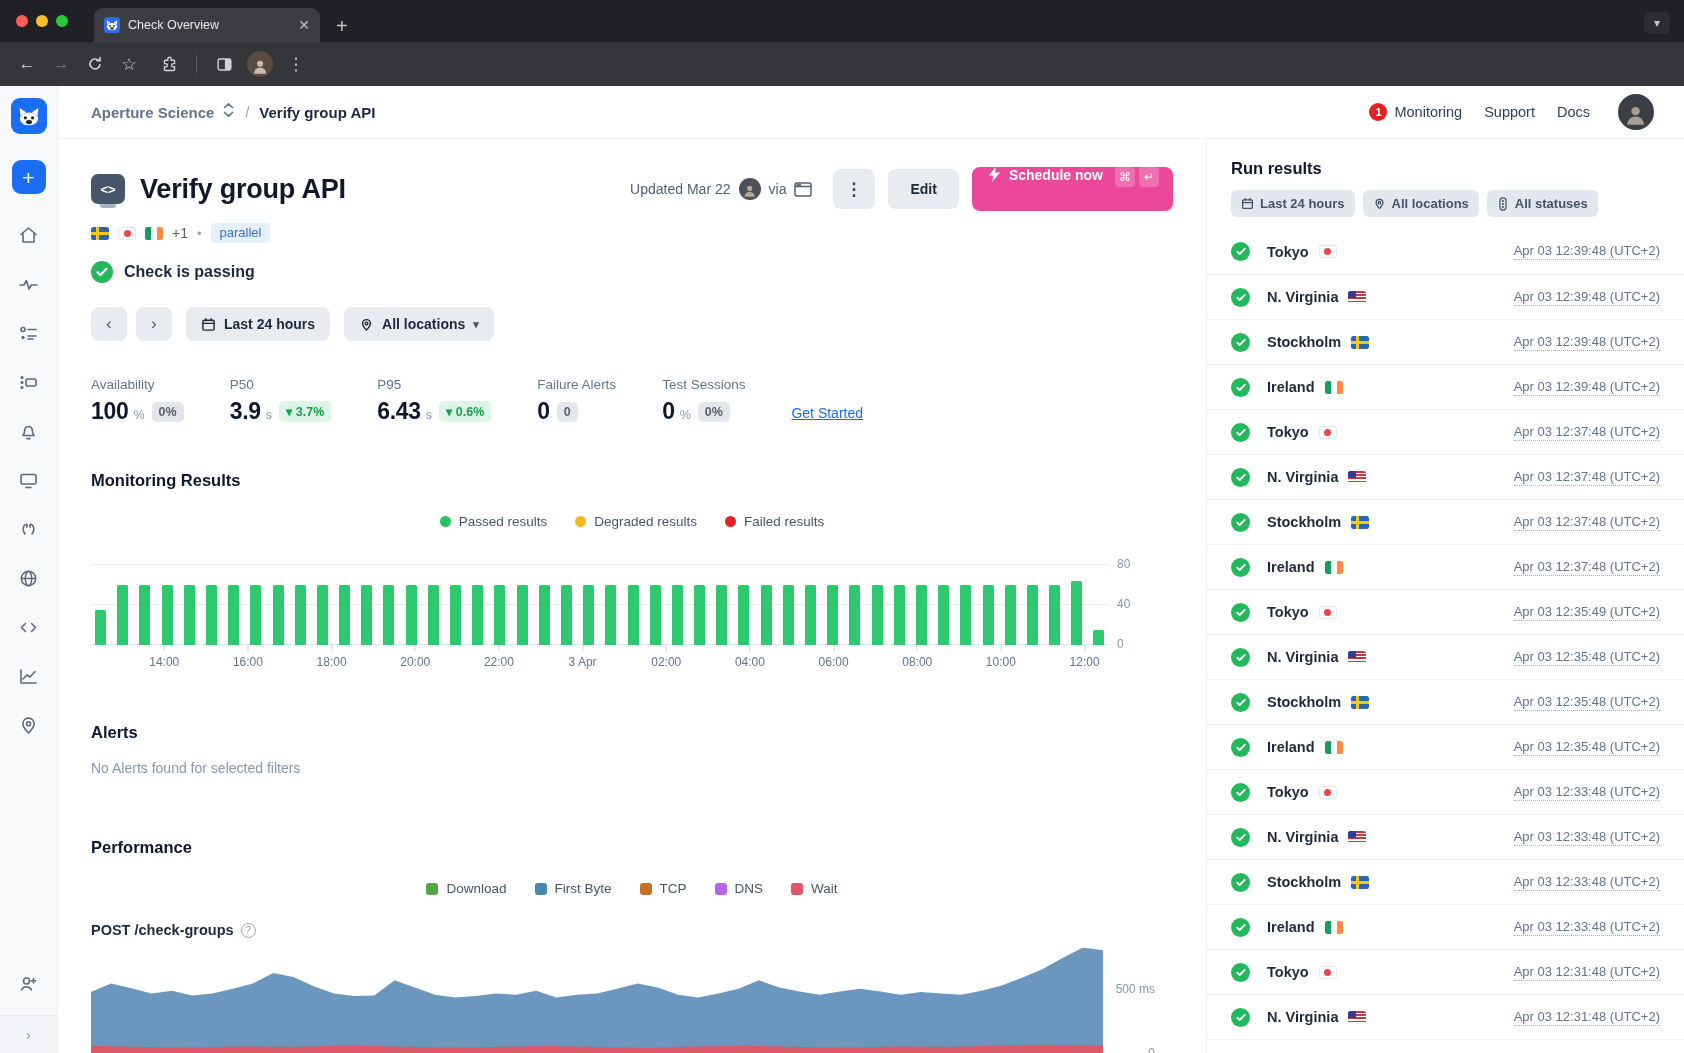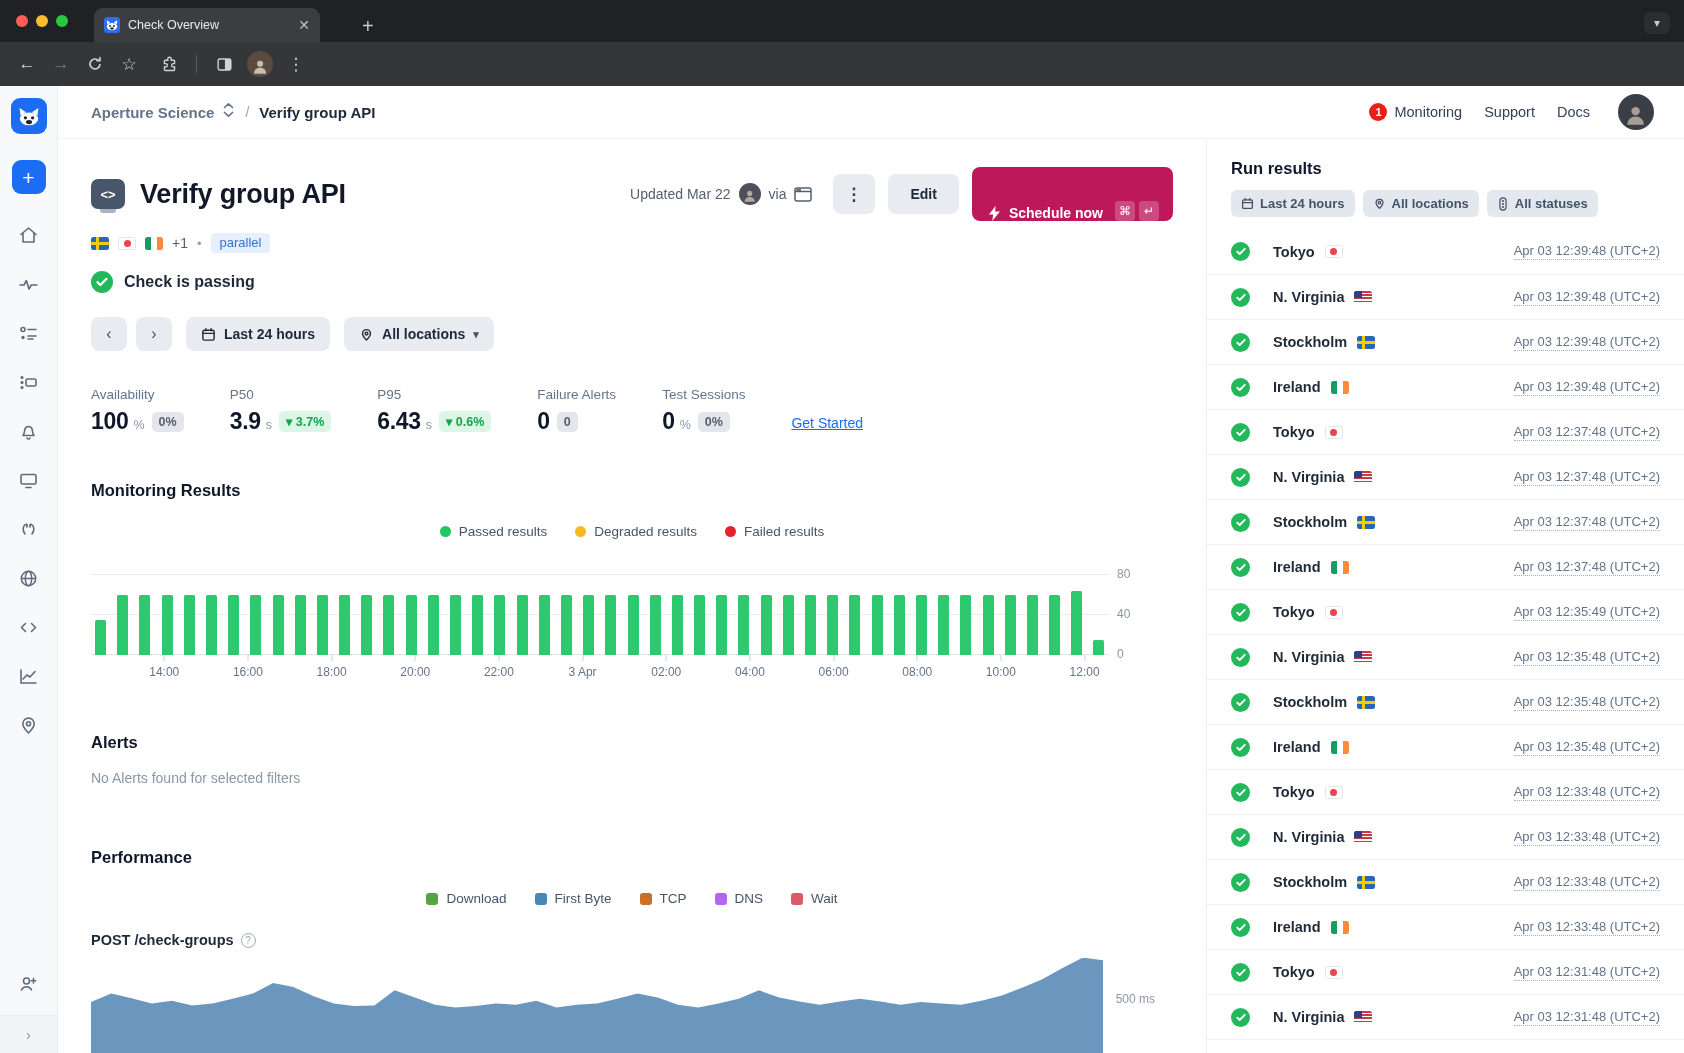--- a/index.html
+++ b/index.html
@@ -1,20 +1,20 @@
 <!DOCTYPE html>
 <html><head>
 <meta charset="utf-8">
 <style>
   * { margin:0; padding:0; box-sizing:border-box; }
   html,body { width:1684px; height:1053px; overflow:hidden; background:#fff;
     font-family:"Liberation Sans", sans-serif; -webkit-font-smoothing:antialiased; }
 
   
-  .tabstrip { height:42px; background:#202124; display:flex; align-items:flex-end; position:relative;gap:26px; }
+  .tabstrip { height:42px; background:#202124; display:flex; align-items:flex-end; position:relative; }
   .traffic { position:absolute; left:16px; top:15px; display:flex; gap:8px; }
   .traffic span { width:12px; height:12px; border-radius:50%; display:block; }
   .t-red{background:#ff5f57}.t-yellow{background:#febc2e}.t-green{background:#2ac840}
   .tab { margin-left:94px; width:226px; height:34px; background:#3b3d41; border-radius:9px 9px 0 0;
     display:flex; align-items:center; gap:8px; padding:0 10px; color:#e8eaed; font-size:12.5px; }
   .tab .title { flex:1; white-space:nowrap; overflow:hidden; }
   .tab .close { color:#bdc1c6; font-size:14px; cursor:default; }
   .newtab { color:#c3c7cb; font-size:20px; margin:0 0 6px 16px; line-height:1; }
   .tabstrip .win-chevron { margin-left:auto; margin-right:14px; margin-bottom:8px; color:#c3c7cb;
     background:#2b2d30; border-radius:6px; width:26px; height:22px; display:flex; align-items:center; justify-content:center; font-size:12px;}
@@ -61,22 +61,22 @@
   .check-type-ic { width:34px; height:30px; background:#47566b; border-radius:7px; color:#fff; font-size:13px; font-weight:700;
     display:flex; align-items:center; justify-content:center; position:relative; }
   .check-type-ic:after { content:""; position:absolute; bottom:-4px; left:9px; width:16px; height:4px; background:#aab4c0; border-radius:0 0 3px 3px; }
   h1.page-title { font-size:27px; color:#111827; margin-left:15px; letter-spacing:-0.2px; }
   .title-actions { margin-left:auto; display:flex; align-items:center; gap:13px; }
   .updated { display:flex; align-items:center; gap:8px; color:#55606e; font-size:14px; margin-right:8px; }
   .mini-avatar { width:22px; height:22px; border-radius:50%; background:#4c5159; overflow:hidden; display:flex; align-items:flex-end; justify-content:center; }
   .btn-gray { background:#e8ecf1; border:none; border-radius:8px; height:40px; color:#1e293b; font-weight:700; font-size:14px;
     font-family:inherit; padding:0 22px; display:flex; align-items:center; }
   .btn-kebab { width:42px; justify-content:center; font-size:17px; color:#334155; padding:0; letter-spacing:1px; }
-  .btn-blue { background:#be185d; border:none; border-radius:8px; height:54px; color:#fff; font-weight:700; font-size:14px;
-    font-family:inherit; padding:0 14px 0 16px; display:flex; align-items:flex-end; gap:8px; }
+  .btn-blue { background:#ec4899; border:none; border-radius:8px; height:44px; color:#fff; font-weight:700; font-size:14px;
+    font-family:inherit; padding:0 14px 0 16px; display:flex; align-items:flex-start; gap:8px; }
   .keycap { width:20px; height:20px; border-radius:4px; background:rgba(255,255,255,.22); font-size:12px; font-weight:400;
     display:flex; align-items:center; justify-content:center; }
   .keycaps { display:flex; gap:4px; margin-left:4px; }
 
   
   .meta-row { display:flex; align-items:center; gap:9px; margin-top:12px; }
   .flag { width:18px; height:13px; border-radius:2.5px; display:inline-block; position:relative; overflow:hidden; flex:none; }
   .flag-se { background:linear-gradient(to bottom, rgba(0,0,0,0) 0 38%, #f8c911 38% 62%, rgba(0,0,0,0) 62%),
              linear-gradient(to right, rgba(0,0,0,0) 0 28%, #f8c911 28% 46%, rgba(0,0,0,0) 46%), #2a66b7; }
   .flag-jp { background:#fff; border:1px solid #e3e6ea; }
@@ -147,21 +147,21 @@
   .runpanel { width:478px; border-left:1px solid #eceff3; display:flex; flex-direction:column; min-height:0; }
   .runpanel-head { padding:20px 24px 12px 24px; }
   .runpanel-title { font-size:16.5px; font-weight:700; color:#0f172a; }
   .run-chips { display:flex; gap:8px; margin-top:12px; }
   .chip-sm { background:#e3e8ee; border:none; border-radius:6px; height:27px; padding:0 10px; display:flex; align-items:center; gap:6px;
     color:#44536a; font-size:13px; font-weight:600; font-family:inherit; }
   .run-list { flex:1; overflow:hidden; }
   .run-row { height:45px; display:flex; align-items:center; padding:0 24px; border-top:1px solid #eef1f4; }
   .run-row:first-child { border-top:none; }
   .run-check { width:19px; height:19px; border-radius:50%; background:#23b85b; color:#fff; display:flex; align-items:center; justify-content:center; flex:none; }
-  .run-loc { margin-left:23px; font-size:14.5px; font-weight:700; color:#1f2937; }
+  .run-loc { margin-left:17px; font-size:14.5px; font-weight:700; color:#1f2937; }
   .run-flag { margin-left:10px; }
   .run-ts { margin-left:auto; font-size:13px; color:#64748b; border-bottom:1px dotted #a3afbc; padding-bottom:1px; }
 
   .person-glyph { width:70%; height:85%; }
 </style>
 </head>
 <body>
 
 <div class="tabstrip">
   <div class="traffic">

